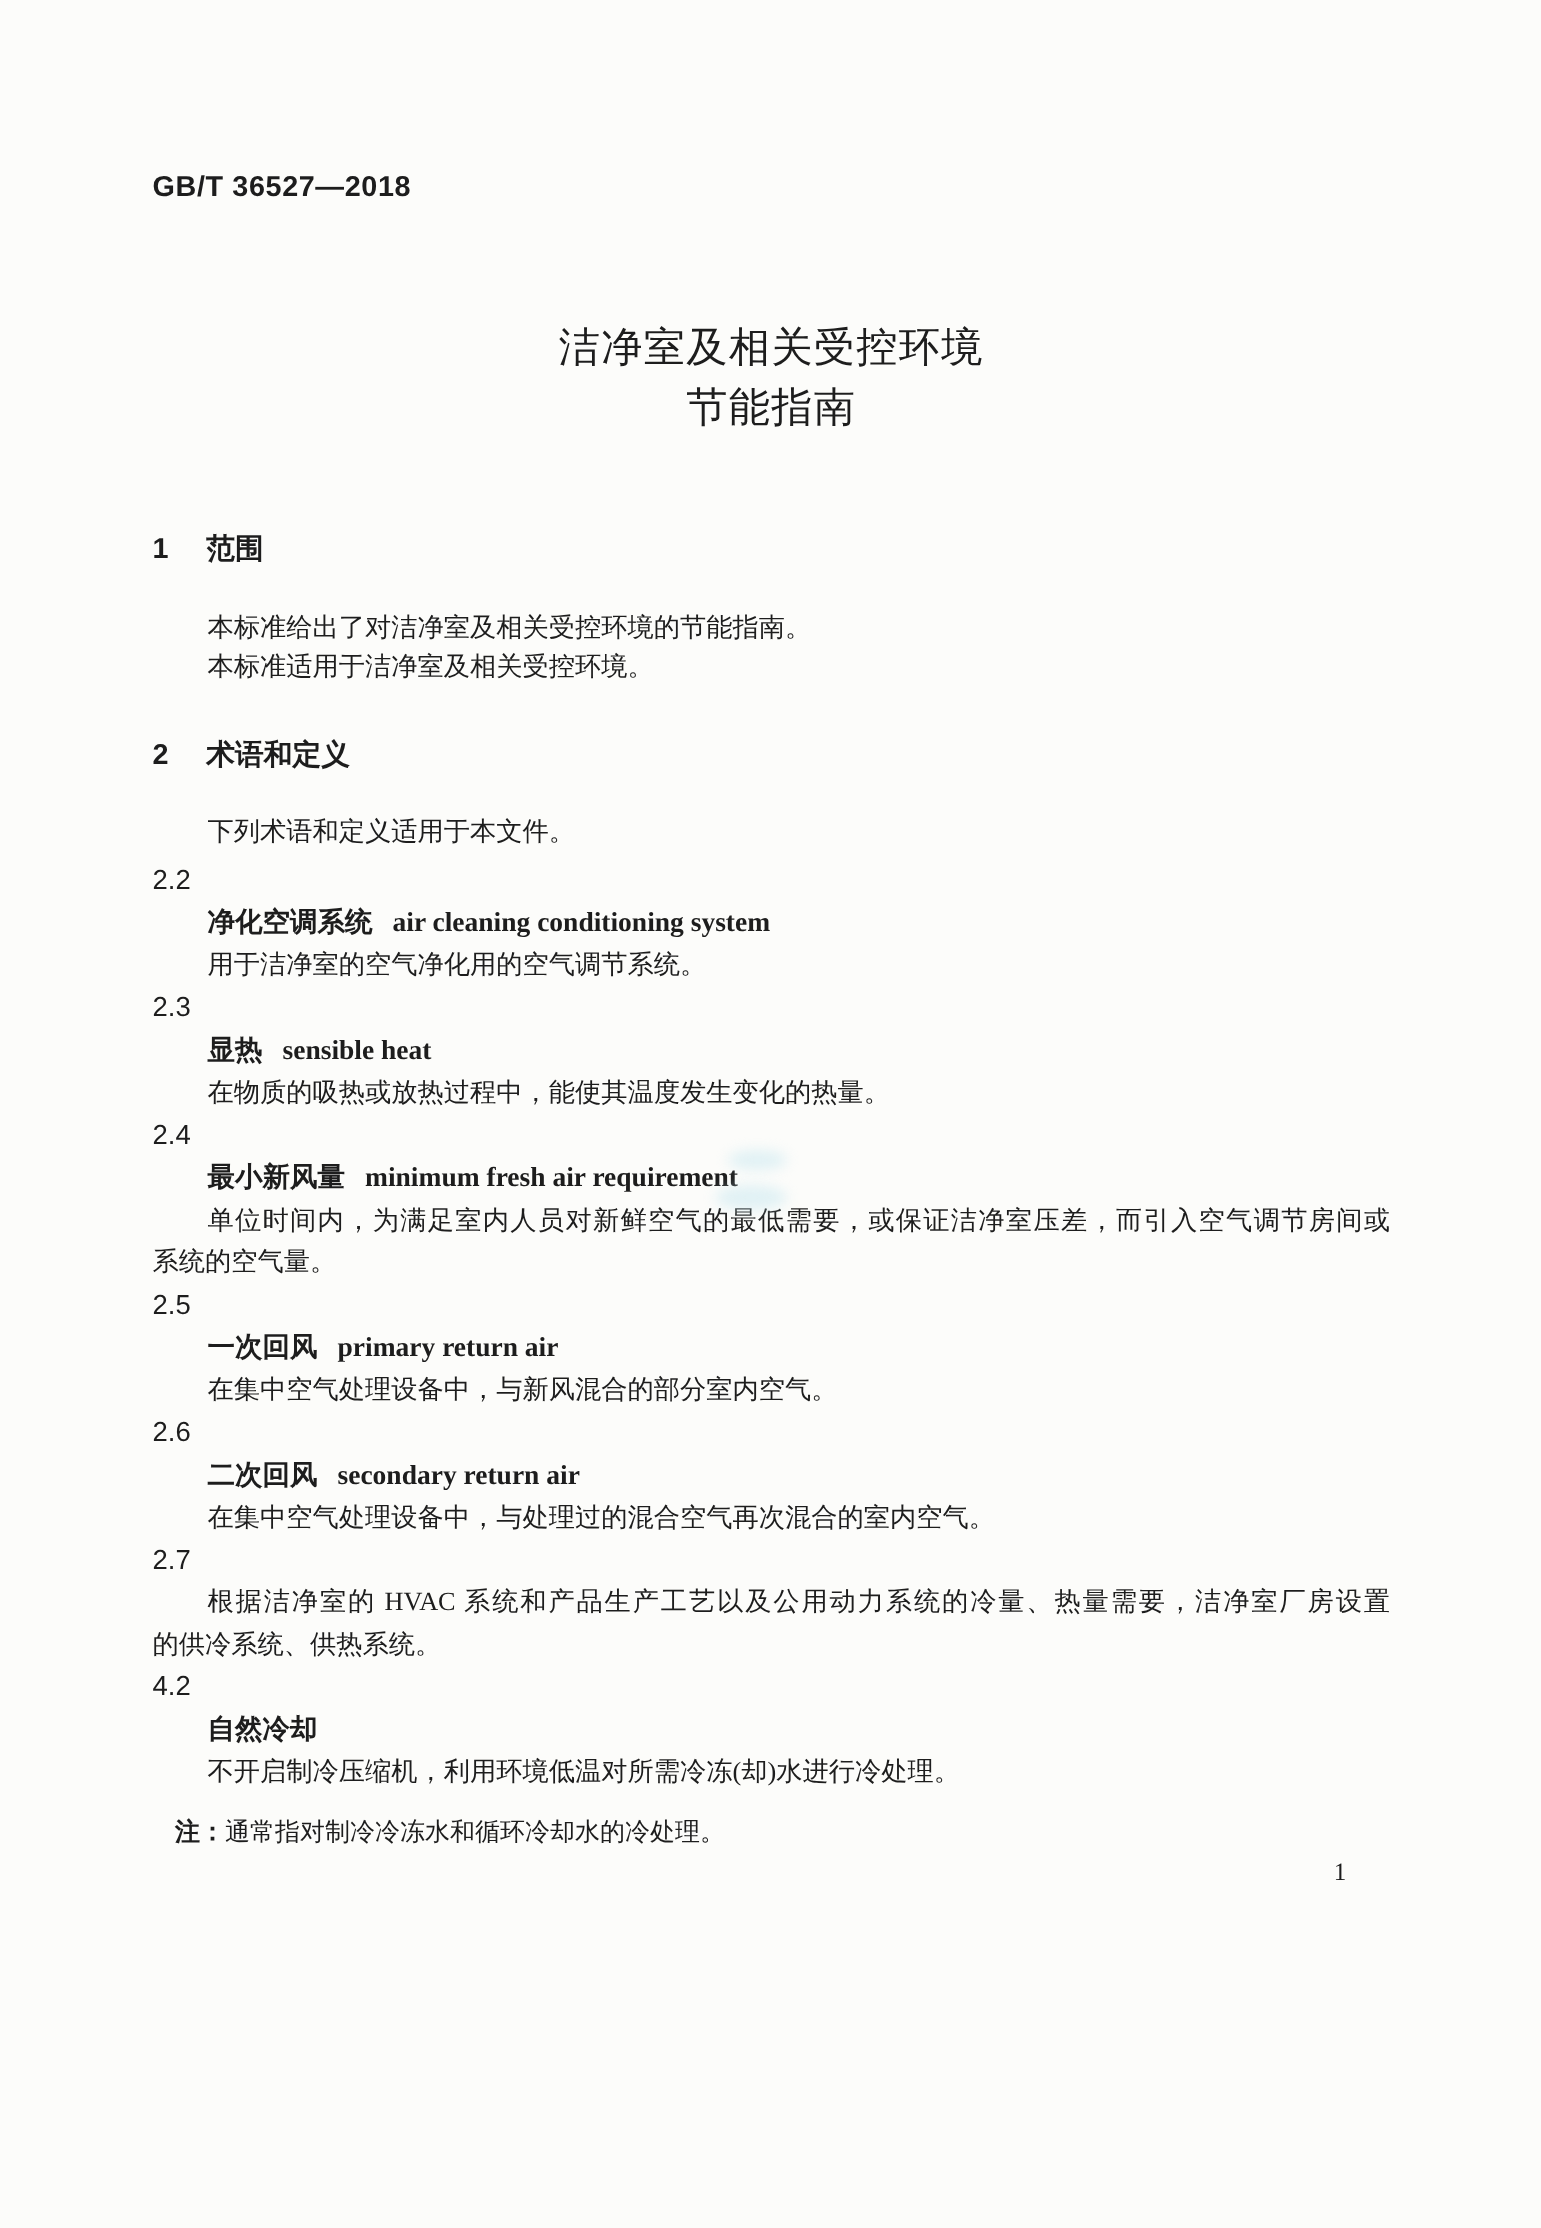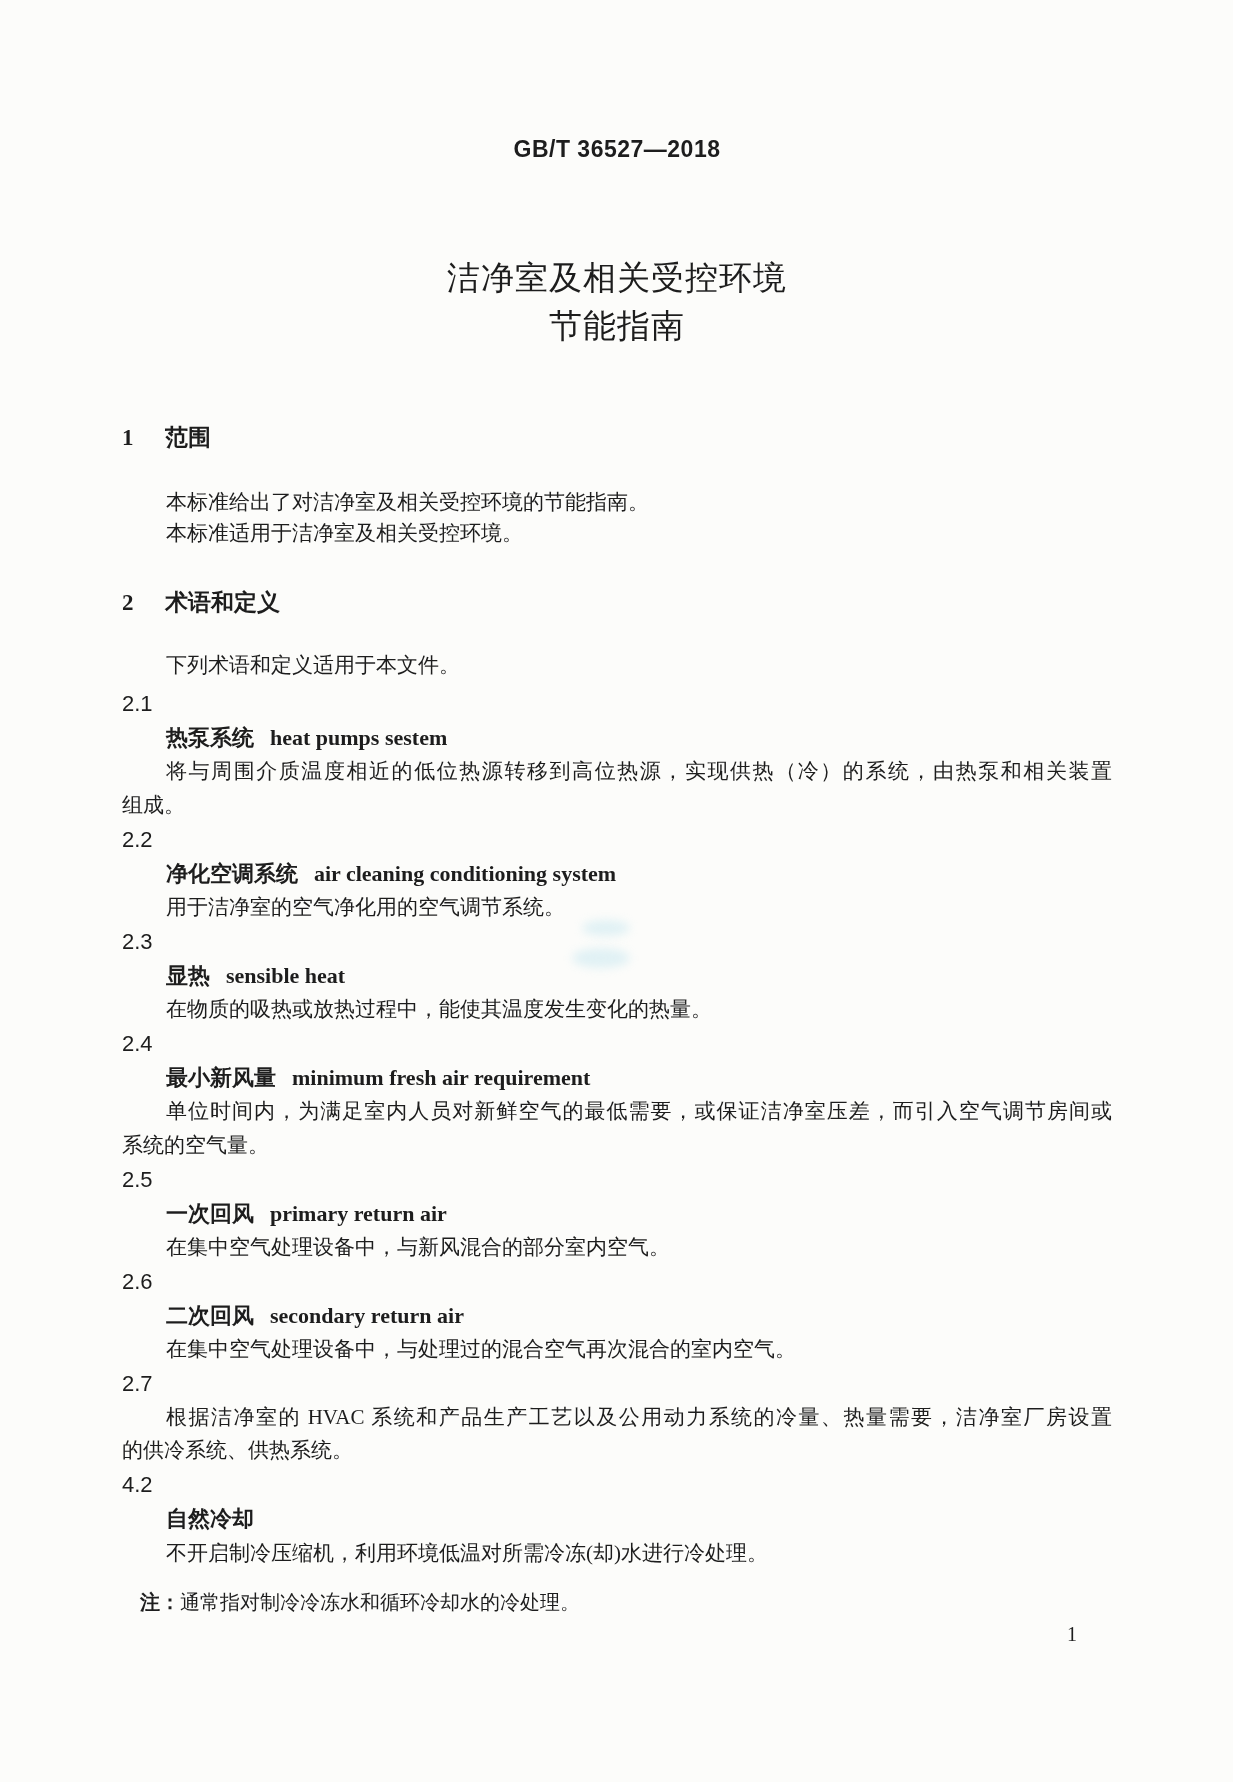--- a/index.html
+++ b/index.html
@@ -13,37 +13,37 @@
     padding: 136px 121px 0 122px;
     color: #1d1d1d;
     overflow: hidden;
   }
 
   .doc-number {
     font-family: "Liberation Sans", "DejaVu Sans", sans-serif;
     font-weight: bold;
     font-size: 23px;
     line-height: 26px;
-    text-align: center;
+    text-align: left;
     letter-spacing: 0.5px;
   }
   .title {
     font-family: "Liberation Sans", "DejaVu Sans", sans-serif;
     font-weight: normal;
     font-size: 33px;
     line-height: 40px;
     text-align: center;
     letter-spacing: 1px;
     margin: 0;
   }
   .title-1 { margin-top: 96px; }
   .title-2 { margin-top: 8px; }
 
   .sec-heading {
-    font-family: Liberation Serif, serif;
+    font-family: Liberation Sans, sans-serif;
     font-weight: bold;
     font-size: 23px;
     line-height: 30px;
   }
   .sec-heading.s1 { margin-top: 77px; }
   .sec-heading.s2 { margin-top: 40px; }
   .sec-num { display: inline-block; width: 43px; }
 
   .body-line {
     font-family: "Liberation Serif", "DejaVu Serif", serif;
@@ -120,28 +120,20 @@
   <p class="body-line indent">本标准适用于洁净室及相关受控环境。</p>
 
   <div class="sec-heading s2">
     <span class="sec-num">2</span><span>术语和定义</span>
   </div>
 
   <p class="body-line indent intro-line">下列术语和定义适用于本文件。</p>
 
   <div class="terms">
 
-    <div>
-      <div class="tl term-num">2.1</div>
-      <div class="tl term-heading">
-        <span class="term-zh">热泵系统</span><span class="term-en">heat pumps sestem</span>
-      </div>
-      <p class="tl indent jfull">将与周围介质温度相近的低位热源转移到高位热源，实现供热（冷）的系统，由热泵和相关装置</p>
-      <p class="tl">组成。</p>
-    </div>
 
     <div>
       <div class="tl term-num">2.2</div>
       <div class="tl term-heading">
         <span class="term-zh">净化空调系统</span><span class="term-en">air cleaning conditioning system</span>
       </div>
       <p class="tl indent">用于洁净室的空气净化用的空气调节系统。</p>
     </div>
 
     <div>

